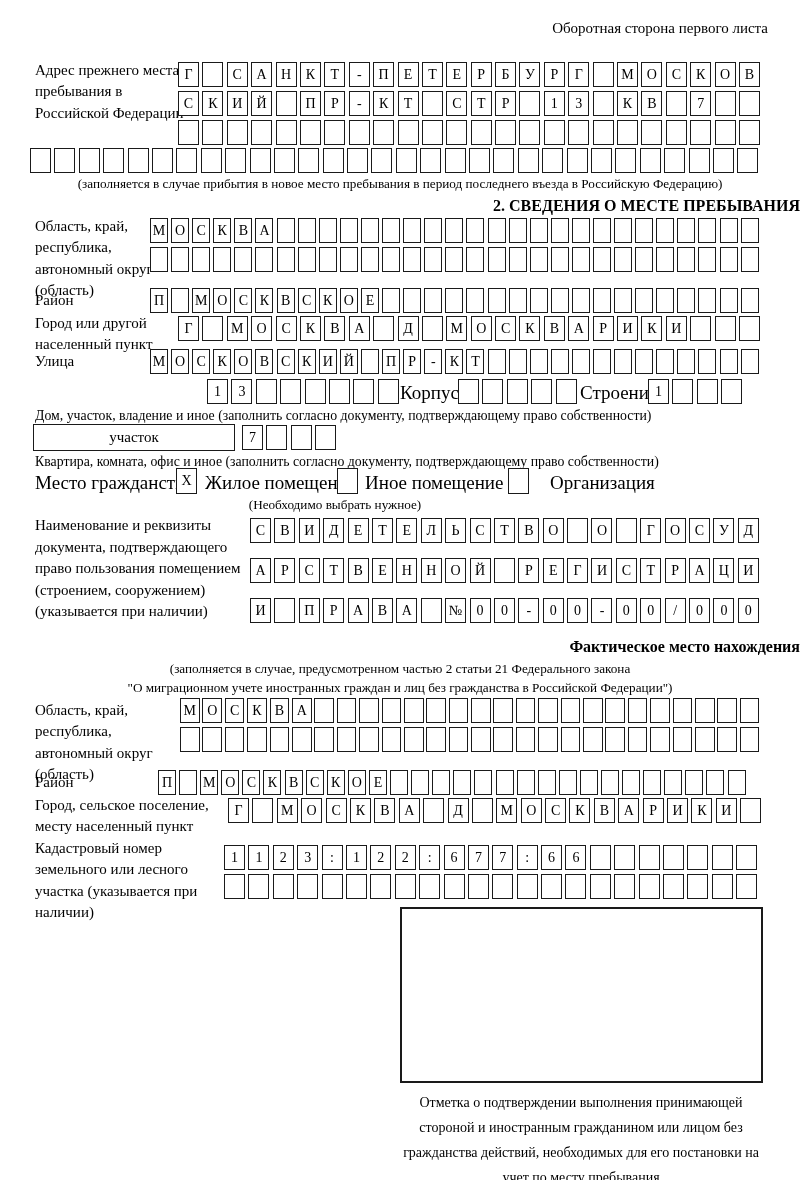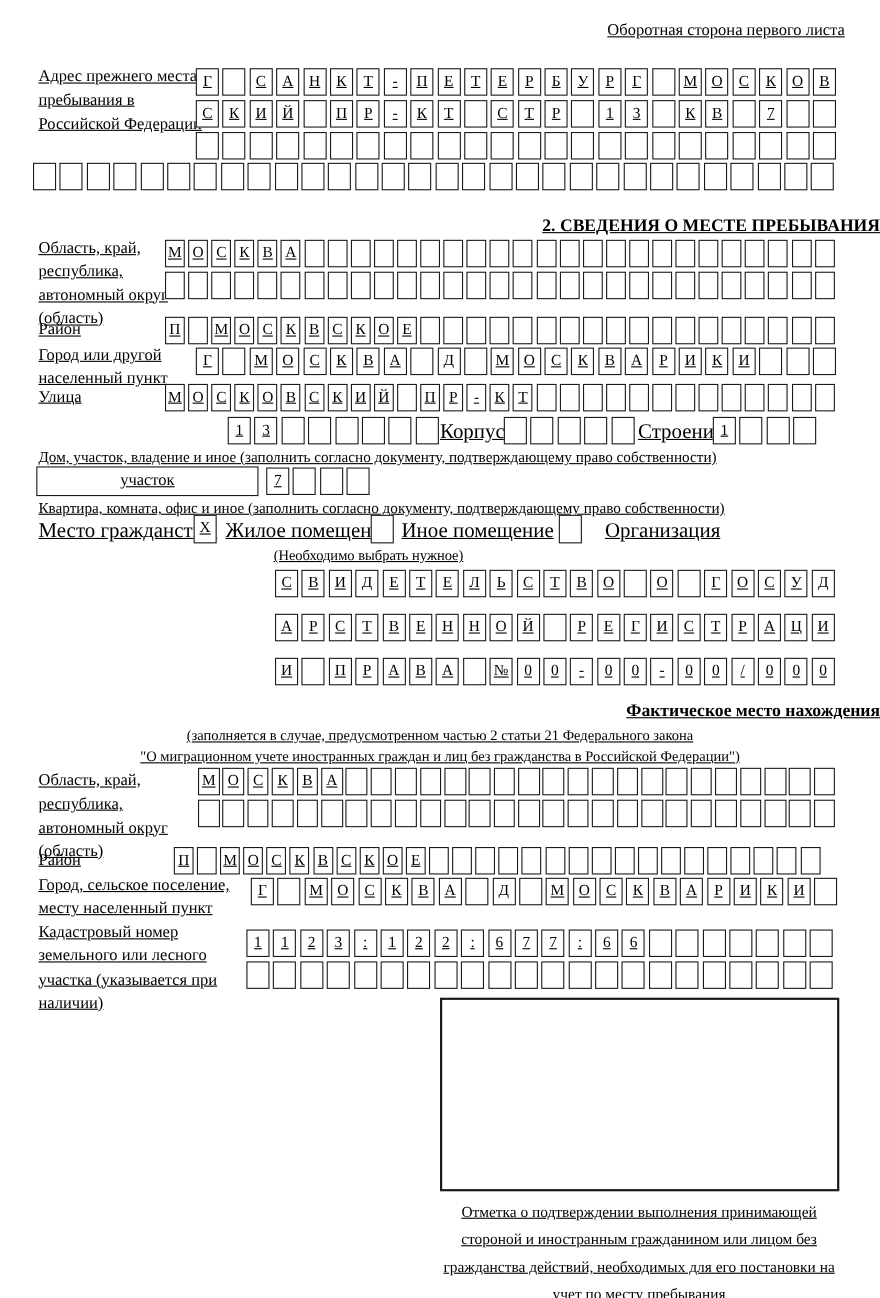--- a/index.html
+++ b/index.html
@@ -1,20 +1,20 @@
 <!DOCTYPE html>
 <html><head>
 <meta charset="utf-8">
 <style>
   html,body{margin:0;padding:0;background:#fff;}
   .page{
     position:relative;width:800px;height:1180px;background:#fff;
     font-family:"Liberation Serif",serif;color:#000;overflow:hidden;
   }
-  .abs{position:absolute;text-decoration:underline;}
+  .abs{position:absolute;}
   .lbl{font-size:15px;line-height:1.42;}
   .note{font-size:13.2px;text-align:center;width:100%;}
   .h-bold{font-size:16px;font-weight:bold;text-align:right;width:100%;}
   .right-title{font-size:15px;text-align:right;}
   .cellrow{display:flex;align-items:flex-start;}
   .cell{
     box-sizing:border-box;flex:none;height:25px;background:#fff;
     border:1.6px solid #1a1a1a;display:flex;align-items:center;justify-content:center;
     font-size:14px;font-family:"Liberation Serif",serif;
   }
@@ -144,20 +144,21 @@
       <div class="cell"></div>
       <div class="cell"></div>
       <div class="cell"></div>
       <div class="cell"></div>
       <div class="cell"></div>
       <div class="cell"></div>
       <div class="cell"></div>
       <div class="cell"></div>
       <div class="cell"></div>
     </div>
+  <div class="abs note" style="left:0;top:176px">(заполняется в случае прибытия в новое место пребывания в период последнего въезда в Российскую Федерацию)</div>
 
   <div class="abs h-bold" style="left:0;top:197px">2. СВЕДЕНИЯ О МЕСТЕ ПРЕБЫВАНИЯ</div>
 
   <div class="abs lbl" style="left:35px;top:216px;width:118px">Область, край, республика, автономный округ (область)</div>
   <div class="abs cellrow s" style="left:150px;top:218px">
       <div class="cell">М</div>
       <div class="cell">О</div>
       <div class="cell">С</div>
       <div class="cell">К</div>
       <div class="cell">В</div>
@@ -350,20 +351,21 @@
 
   <div class="abs inline-lbl" style="left:35px;top:472px">Место гражданства:</div>
   <div class="abs checkbox" style="left:176px;top:468px">X</div>
   <div class="abs inline-lbl" style="left:205px;top:472px">Жилое помещение</div>
   <div class="abs checkbox" style="left:337px;top:468px"></div>
   <div class="abs inline-lbl" style="left:365px;top:472px">Иное помещение</div>
   <div class="abs checkbox" style="left:508px;top:468px"></div>
   <div class="abs inline-lbl" style="left:550px;top:472px">Организация</div>
   <div class="abs note" style="left:-65px;top:497px">(Необходимо выбрать нужное)</div>
 
+  <div class="abs lbl" style="left:35px;top:515px;width:212px;line-height:21.5px">Наименование и реквизиты документа, подтверждающего право пользования помещением (строением, сооружением) (указывается при наличии)</div>
   <div class="abs cellrow l" style="left:250px;top:518px">
       <div class="cell">С</div>
       <div class="cell">В</div>
       <div class="cell">И</div>
       <div class="cell">Д</div>
       <div class="cell">Е</div>
       <div class="cell">Т</div>
       <div class="cell">Е</div>
       <div class="cell">Л</div>
       <div class="cell">Ь</div>

